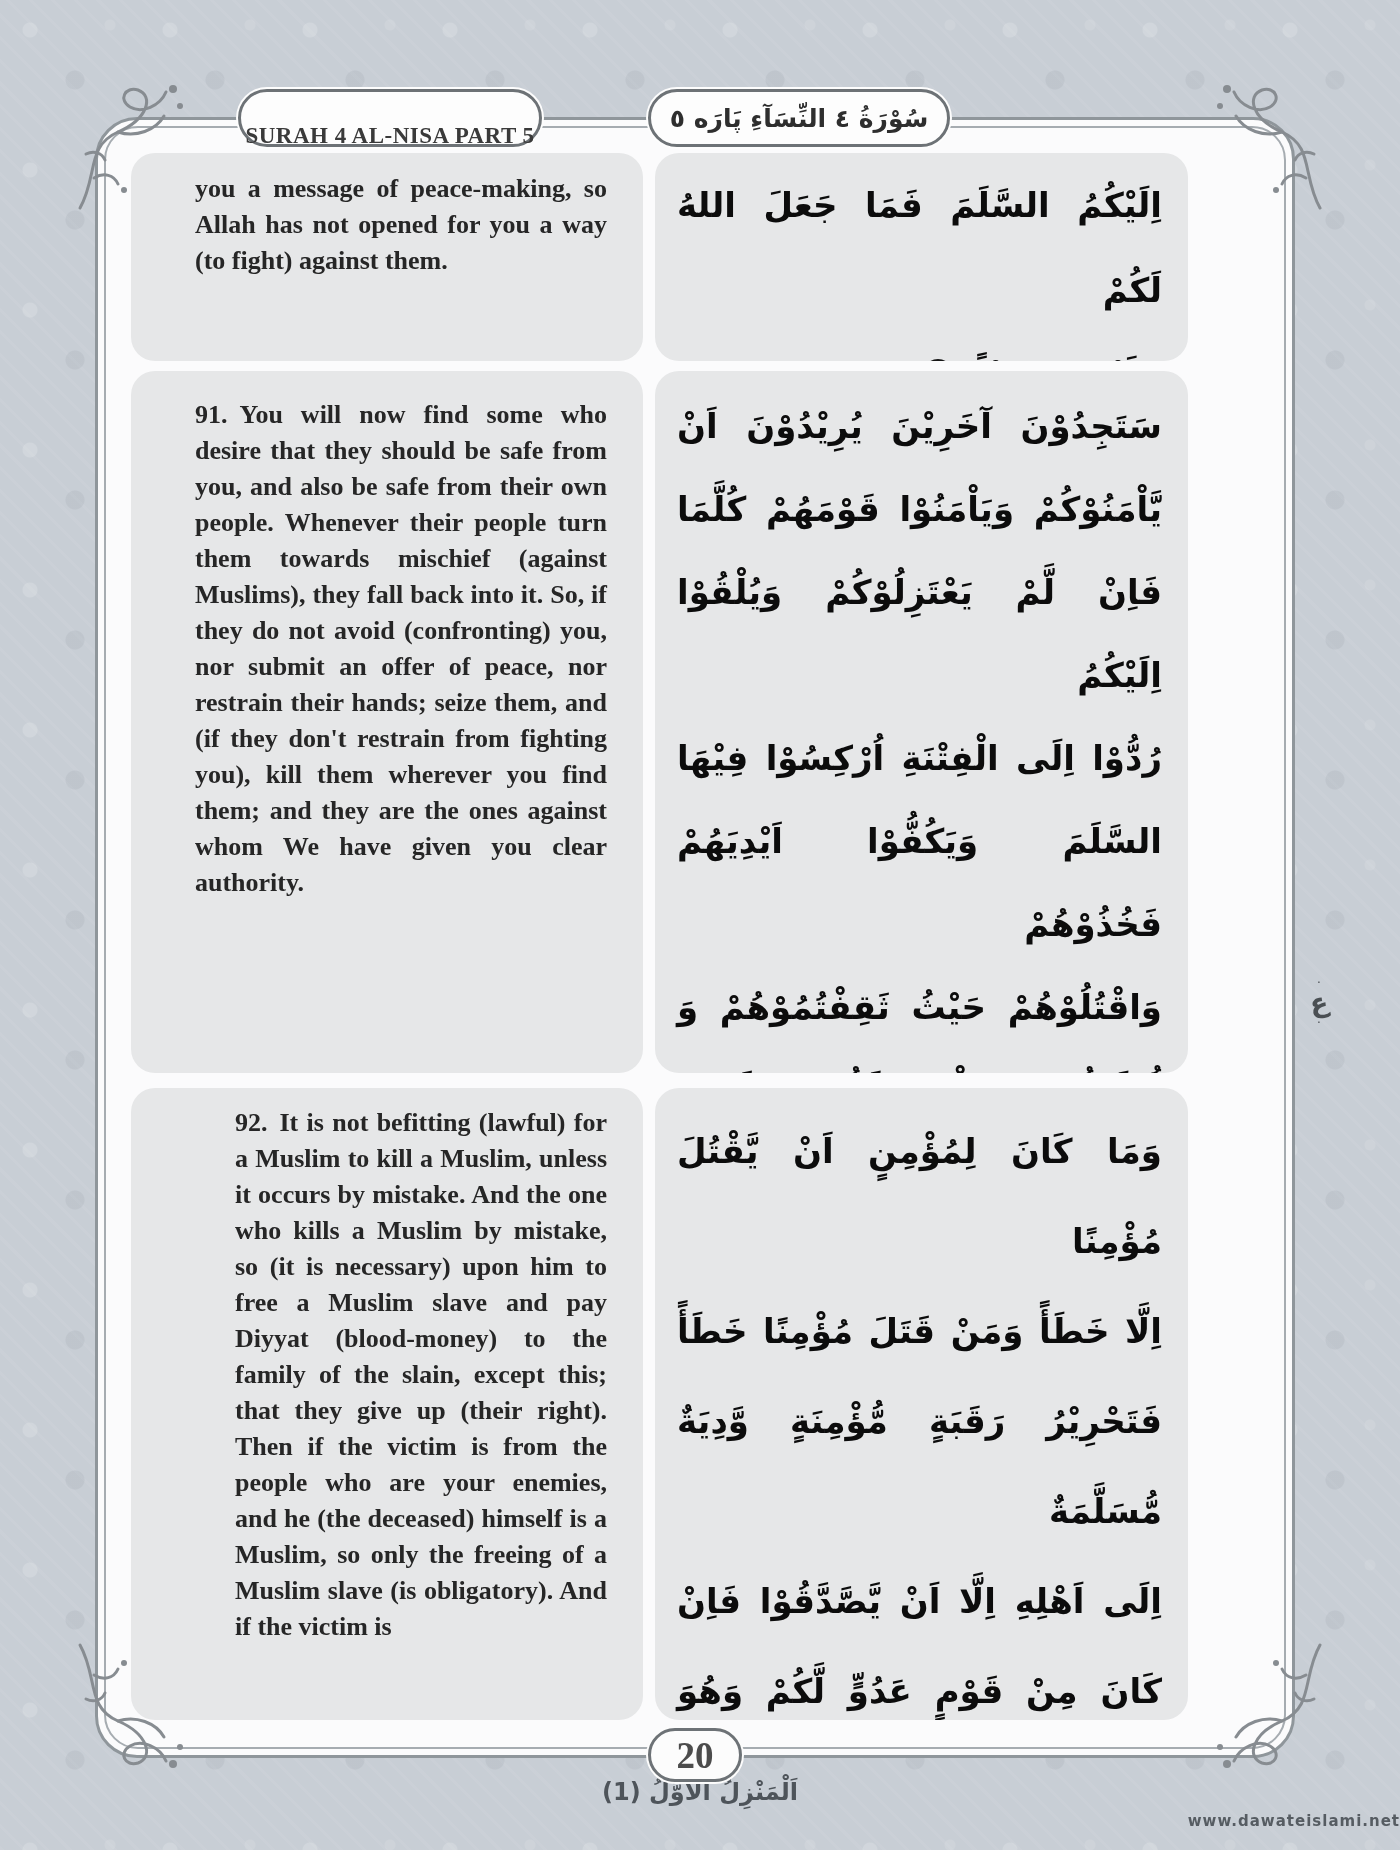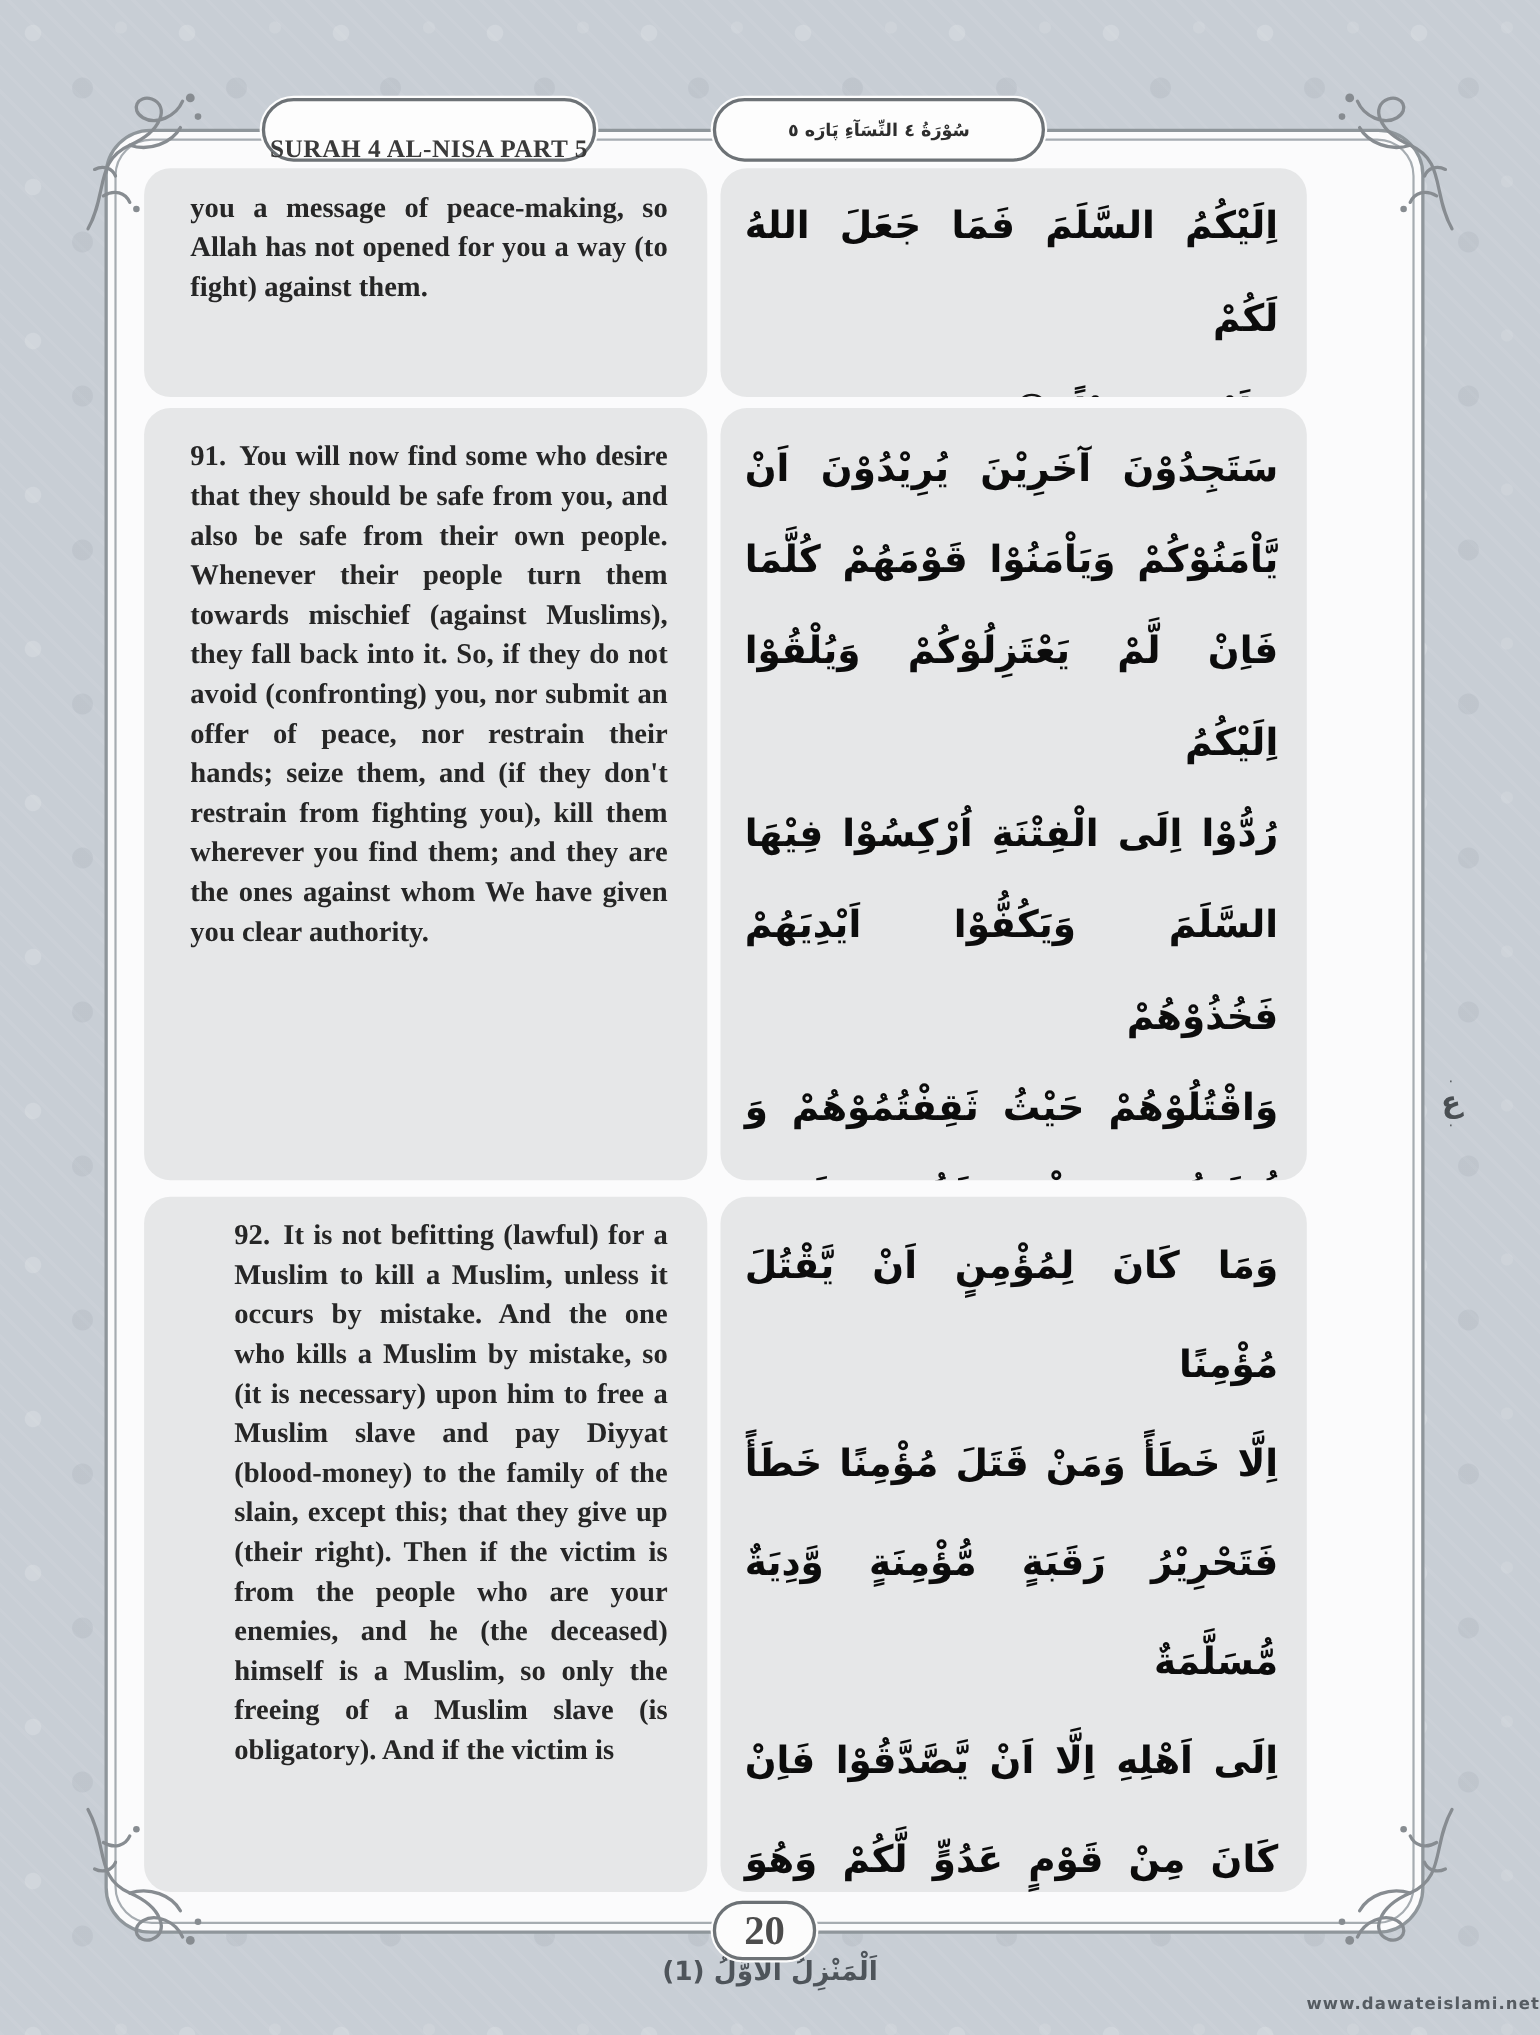--- a/index.html
+++ b/index.html
@@ -43,36 +43,36 @@
     box-sizing:border-box;z-index:4;
   }
   .pill-left{left:140px;width:304px;}
   .pill-right{left:550px;width:302px;}
   .pill-left .t{
     font-family:"Liberation Serif", serif;font-weight:bold;
     font-size:23px;letter-spacing:.5px;color:#3a3a3a;margin-top:36px;
   }
   .pill-right .t{
     font-family:"DejaVu Sans", sans-serif;direction:rtl;
-    font-weight:bold;font-size:16px;color:#2e2e2e;
+    font-weight:bold;font-size:25px;color:#2e2e2e;
   }
   
   .panel{
     position:absolute;
     background:#e6e7e8;
     border-radius:24px;
     box-sizing:border-box;overflow:hidden;
   }
   .col-en{left:33px;width:512px;}
   .col-ar{left:557px;width:533px;}
   .r1{top:33px;height:208px;}
   .r2{top:251px;height:702px;}
   .r3{top:968px;height:632px;}
   .en-text{
-    margin:0;padding:18px 36px 0 42px;
+    margin:0;padding:18px 36px 0 64px;
     font-family:"Liberation Serif", serif;
     font-weight:600;font-size:26px;line-height:36px;
     color:#262626;text-align:justify;
   }
   .r2 .en-text{padding-top:26px;}
   .r3 .en-text{padding-top:17px;margin-left:40px;}
   .vnum{font-weight:bold;margin-right:12px;}
   .ar-box{
     padding:10px 26px 0 22px;direction:rtl;
   }

